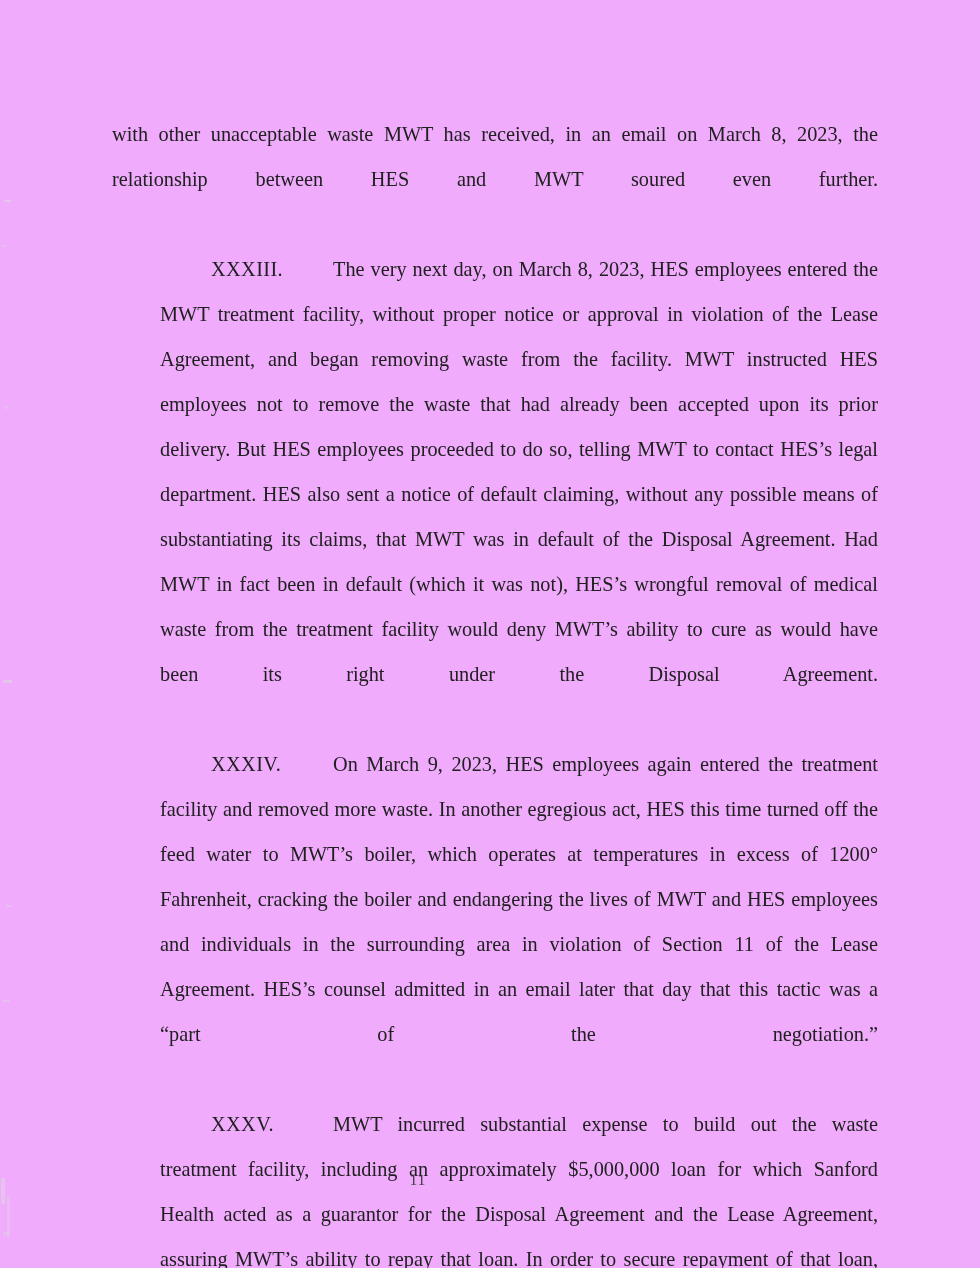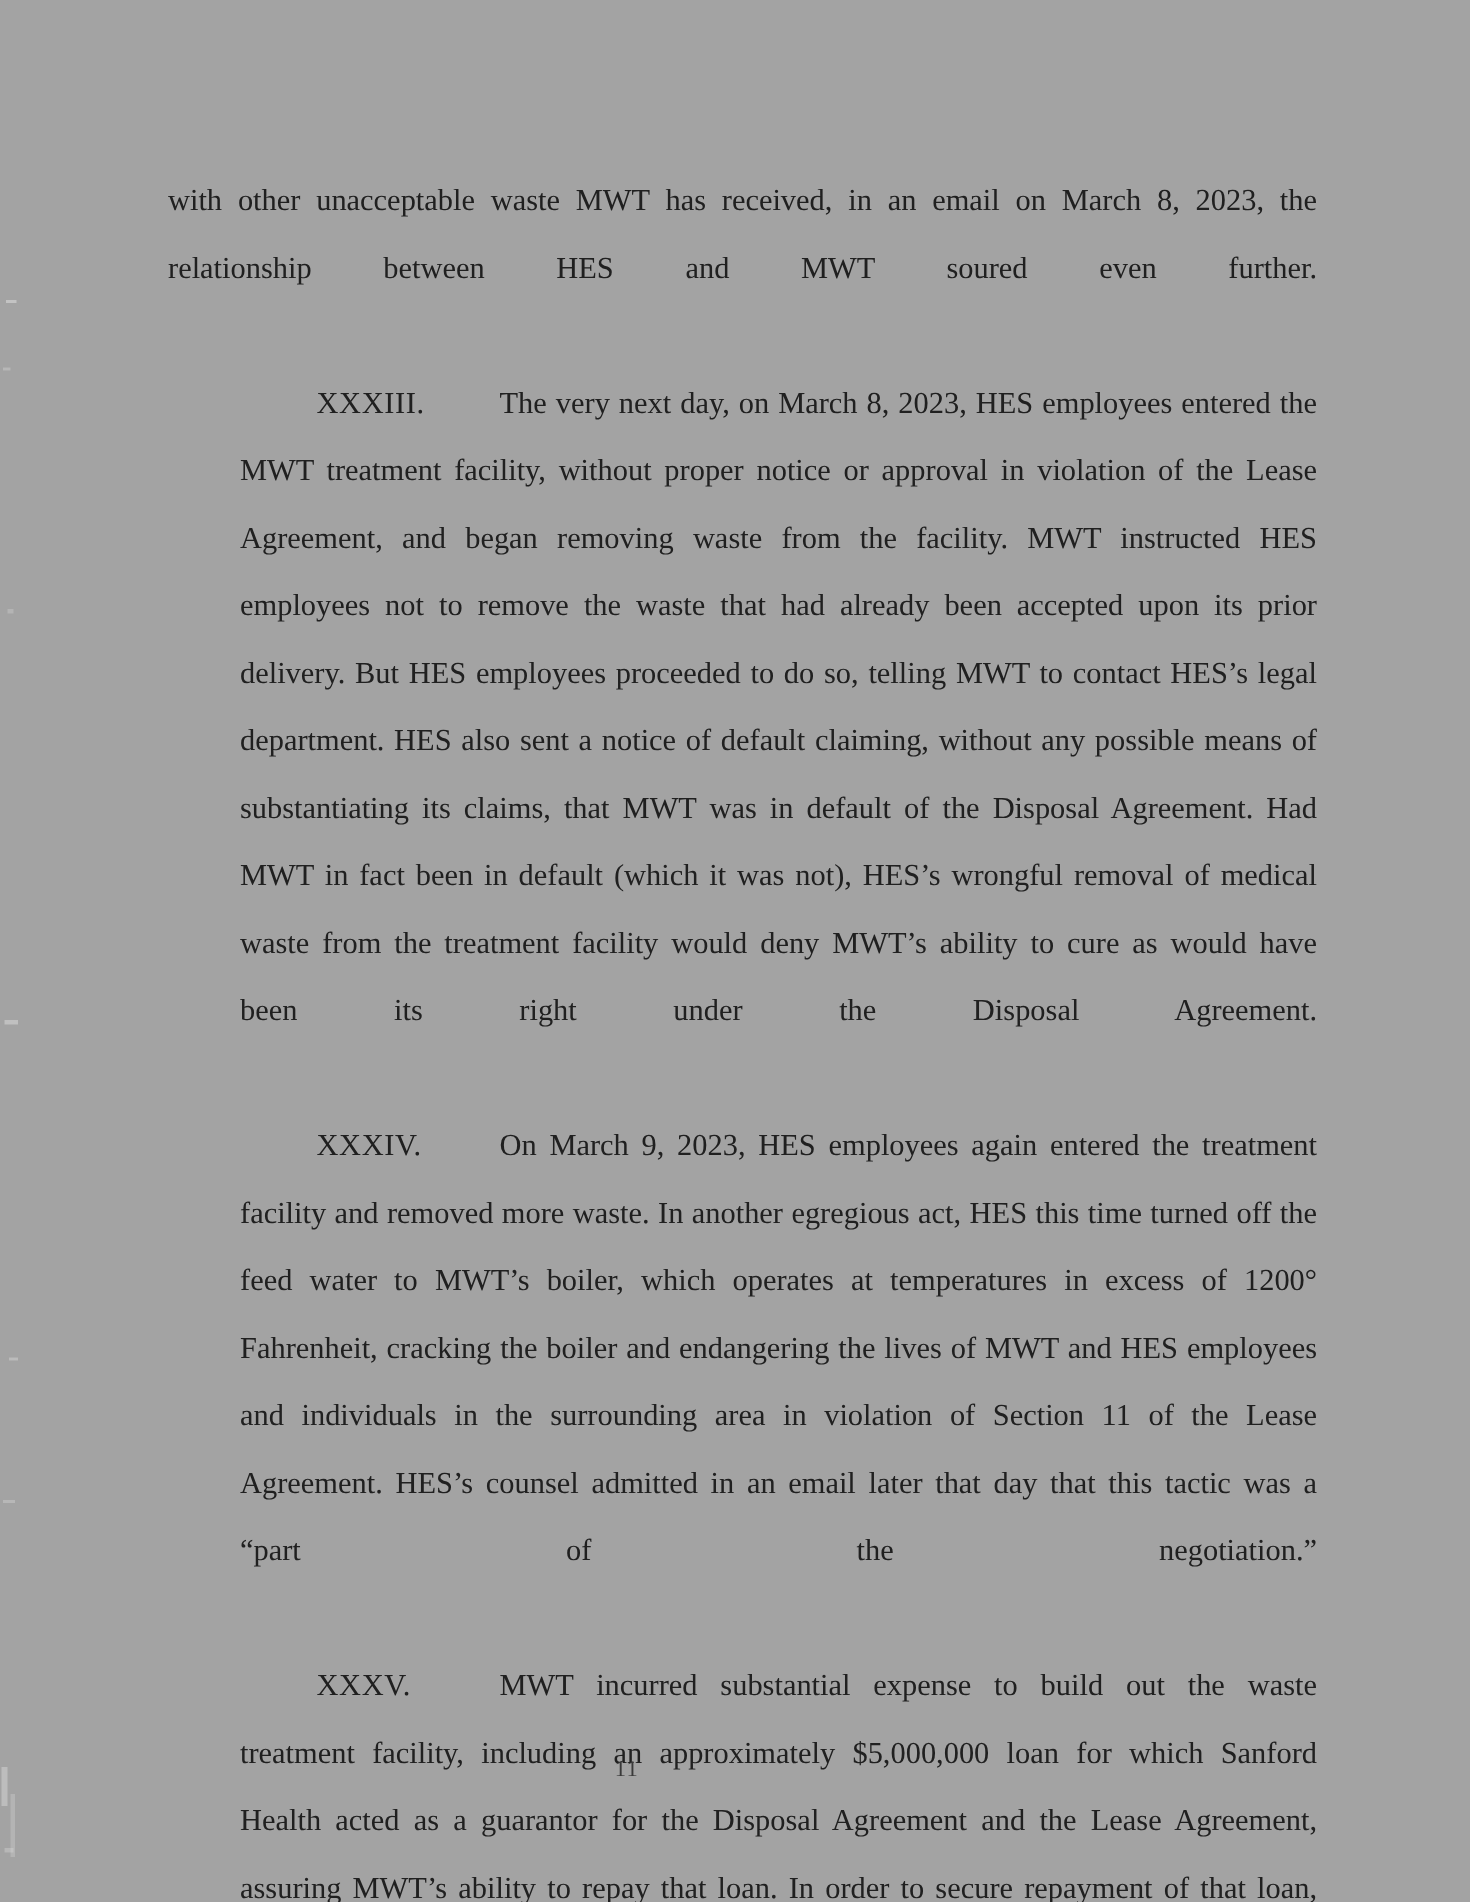--- a/index.html
+++ b/index.html
@@ -13,21 +13,21 @@
     position: relative;
     overflow: hidden;
     font-family: "Liberation Serif", "DejaVu Serif", serif;
     color: #1b1b1b;
   }
 
   
   #page {
     position: absolute;
     inset: 0;
-    background: #a3a3a3;
+    background: #f0abfc;
   }
 
   
   #text-column {
     position: absolute;
     left: 112px;
     top: 112px;
     width: 766px;
   }
 

